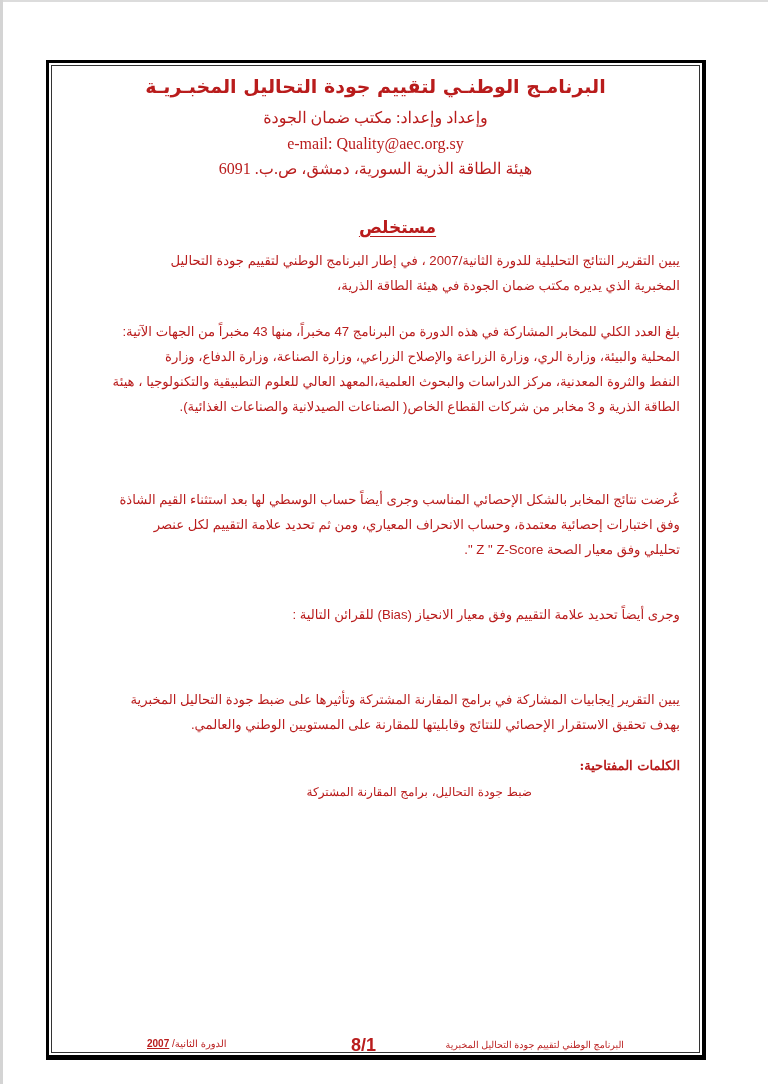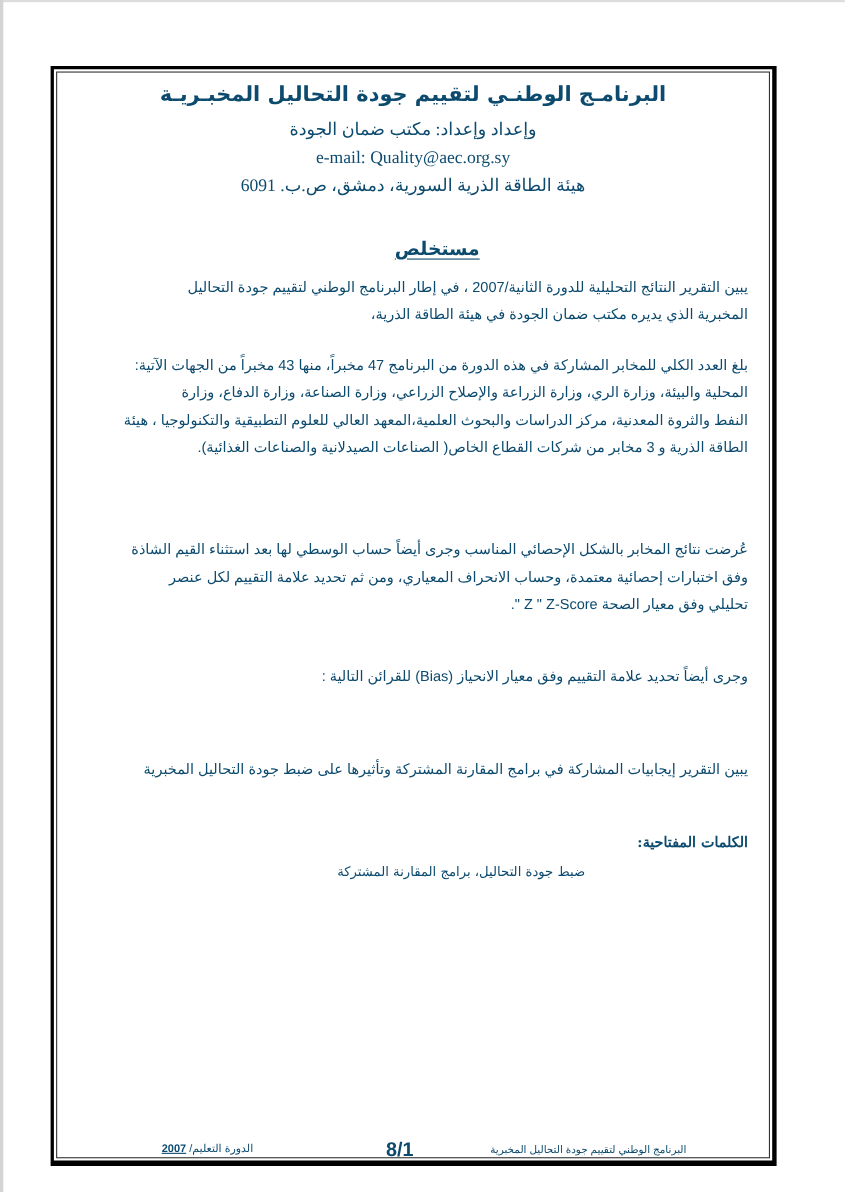--- a/index.html
+++ b/index.html
@@ -29,21 +29,21 @@
     .frame-inner {
       position: absolute;
       left: 2px; top: 2px; right: 2px; bottom: 2px;
       border: 1px solid #333;
       box-sizing: border-box;
     }
     .page {
       position: absolute;
       left: 0; right: 0; top: 0; bottom: 0;
       direction: rtl;
-      color: #0c4a6e;
+      color: #b91c1c;
     }
     .header-title {
       position: absolute; left: 0; right: 0; top: 12px;
       text-align: center;
       font-family: "DejaVu Sans", sans-serif;
       font-weight: bold; font-size: 19px;
       letter-spacing: 0.2px;
     }
     .header-line {
       position: absolute; left: 0; right: 0;
@@ -142,24 +142,25 @@
       <div>وفق اختبارات إحصائية معتمدة، وحساب الانحراف المعياري، ومن ثم تحديد علامة التقييم لكل عنصر</div>
       <div>تحليلي وفق معيار الصحة Z " Z-Score ".</div>
     </div>
 
     <div class="para p4">
       <div>وجرى أيضاً تحديد علامة التقييم وفق معيار الانحياز (Bias) للقرائن التالية :</div>
     </div>
 
     <div class="para p5">
       <div>يبين التقرير إيجابيات المشاركة في برامج المقارنة المشتركة وتأثيرها على ضبط جودة التحاليل المخبرية</div>
+      <div>بهدف تحقيق الاستقرار الإحصائي للنتائج وقابليتها للمقارنة على المستويين الوطني والعالمي.</div>
     </div>
 
     <div class="keywords-label">الكلمات المفتاحية:</div>
     <div class="keywords-value">ضبط جودة التحاليل،  برامج المقارنة المشتركة</div>
 
     <div class="footer">
       <span class="footer-right">البرنامج الوطني لتقييم جودة التحاليل المخبرية</span>
       <span class="footer-center">8/1</span>
-      <span class="footer-left"><span>الدورة التعليم/</span> <span class="yr">2007</span></span>
+      <span class="footer-left"><span>الدورة الثانية/</span> <span class="yr">2007</span></span>
     </div>
   </div>
 </div>
 
 </body></html>

